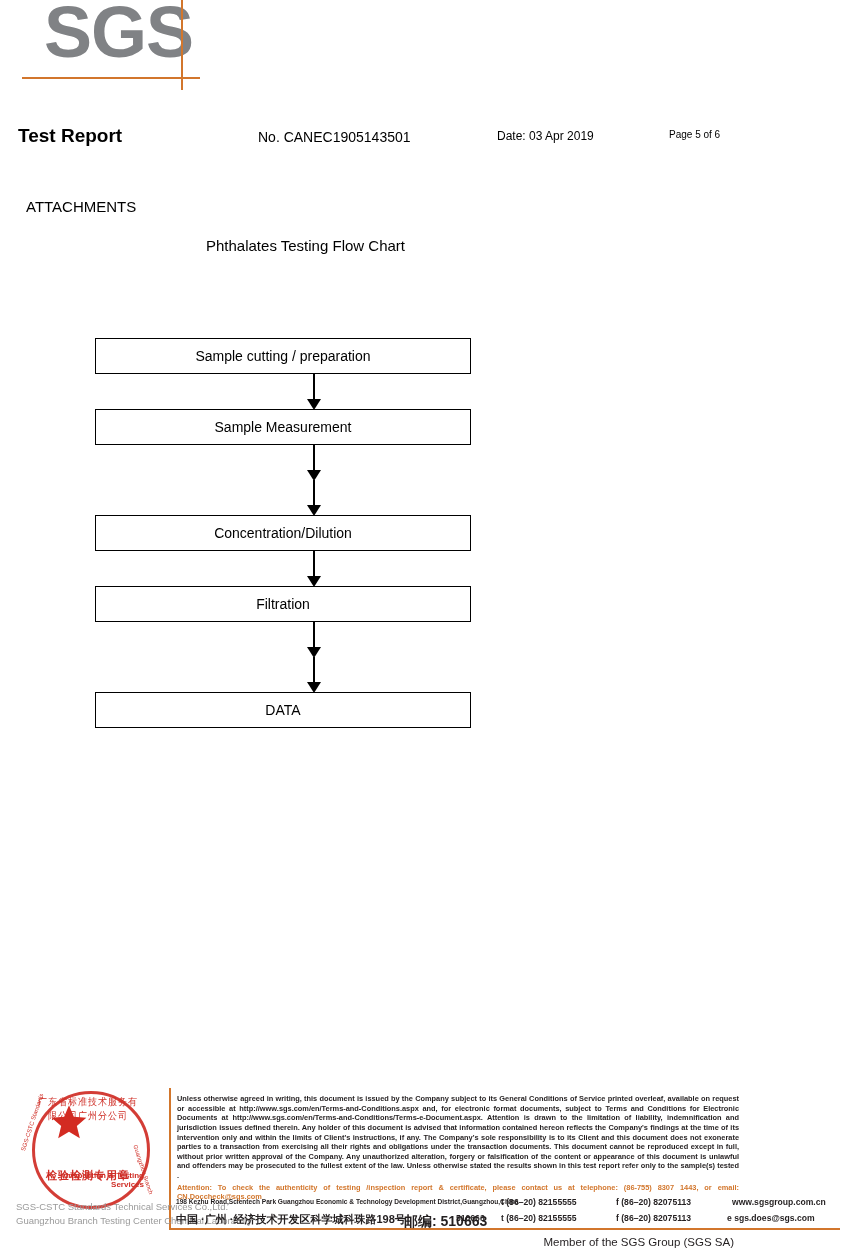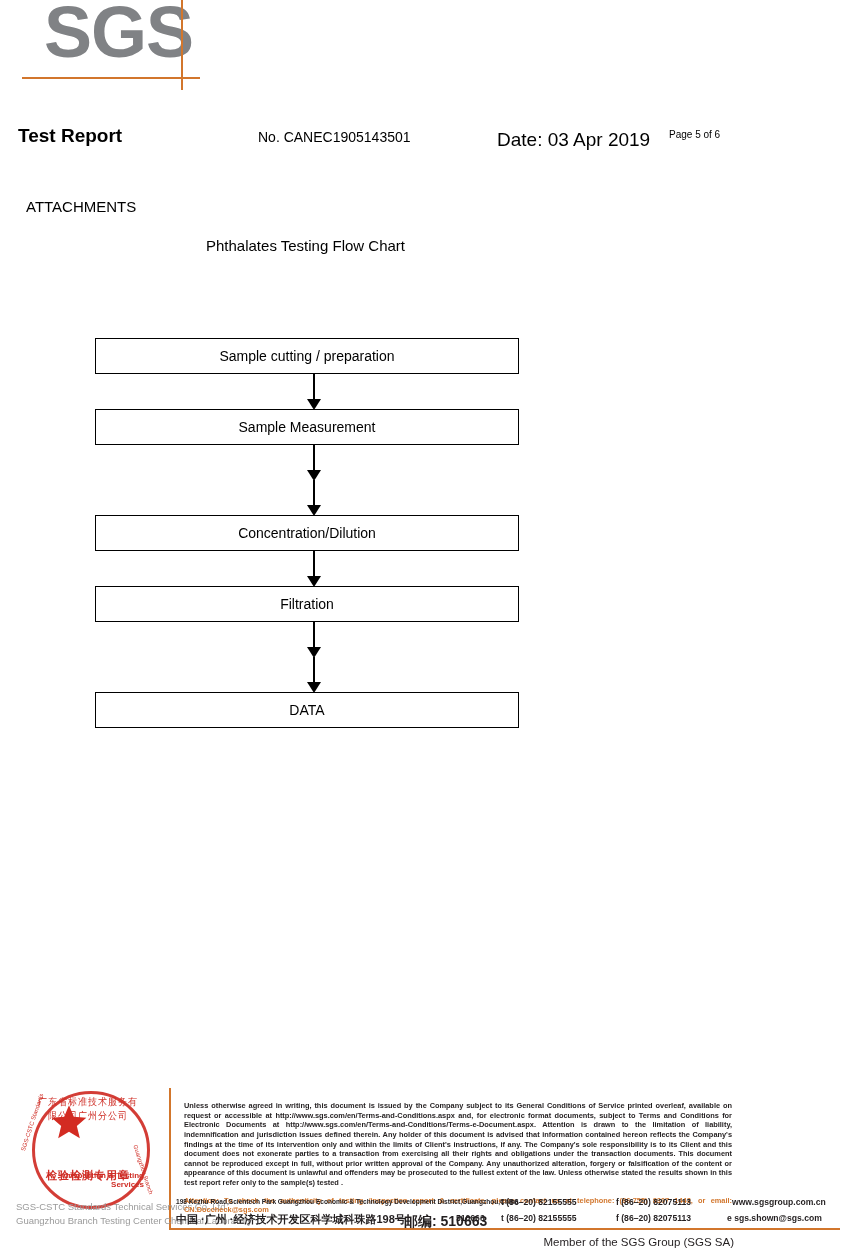--- a/index.html
+++ b/index.html
@@ -74,21 +74,21 @@
   .rh-no {
     position: absolute;
     left: 258px;
     top: 4px;
     font-size: 14px;
   }
   .rh-date {
     position: absolute;
     left: 497px;
     top: 4px;
-    font-size: 19px;
+    font-size: 12px;
   }
   .rh-page {
     position: absolute;
     left: 669px;
     top: 4px;
     font-size: 10px;
   }
 
   
   .attachments-label {
@@ -109,21 +109,21 @@
     position: absolute;
     left: 95px;
     top: 338px;
     width: 438px;
   }
   .flow-step {
     position: relative;
   }
   .flow-box {
     box-sizing: border-box;
-    width: 424px;
+    width: 376px;
     height: 36px;
     border: 1.6px solid #000000;
     background: #ffffff;
     display: flex;
     align-items: center;
     justify-content: center;
     font-size: 14px;
     color: #000000;
   }
   .flow-connector {
@@ -279,21 +279,21 @@
     left: 176px;
     top: 1093px;
     width: 564px;
     font-size: 7.4px;
     line-height: 1.3;
     text-align: justify;
     color: #231f20;
     font-weight: bold;
   }
   .disclaimer p {
-    margin: 8px;
+    margin: 1px;
   }
   .disclaimer .attention {
     color: #d2762c;
     margin-top: 2px;
   }
 
   
   .addr-block {
     position: absolute;
     left: 176px;
@@ -493,18 +493,18 @@
     <div class="addr-en">198 Kezhu Road,Scientech Park Guangzhou Economic &amp; Technology Development District,Guangzhou,China</div>
     <div class="addr-zip-en">510663</div>
     <div class="addr-tel-en">t (86–20) 82155555</div>
     <div class="addr-fax-en">f (86–20) 82075113</div>
     <div class="addr-web">www.sgsgroup.com.cn</div>
 
     <div class="addr-cn">中国 ·广州 ·经济技术开发区科学城科珠路198号</div>
     <div class="addr-zip-cn">邮编: 510663</div>
     <div class="addr-tel-cn">t (86–20) 82155555</div>
     <div class="addr-fax-cn">f (86–20) 82075113</div>
-    <div class="addr-mail">e  sgs.shown@sgs.com</div>
+    <div class="addr-mail">e  sgs.does@sgs.com</div>
   </div>
 
   <div class="member-line">Member of the SGS Group (SGS SA)</div>
 
 </div>
 
 </body></html>

